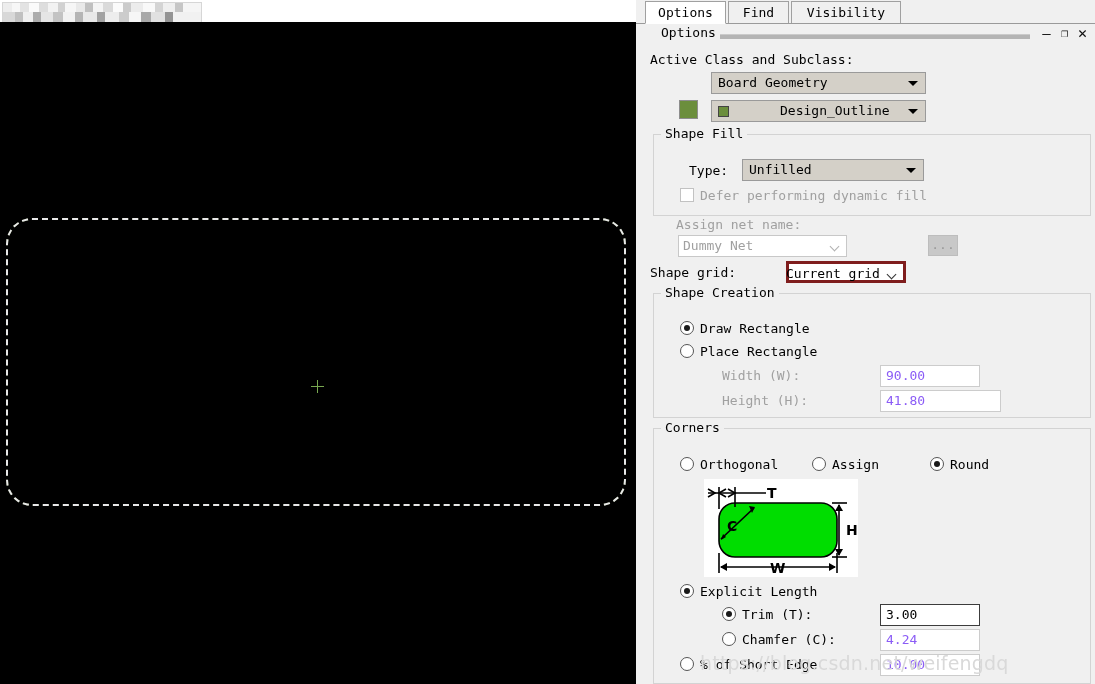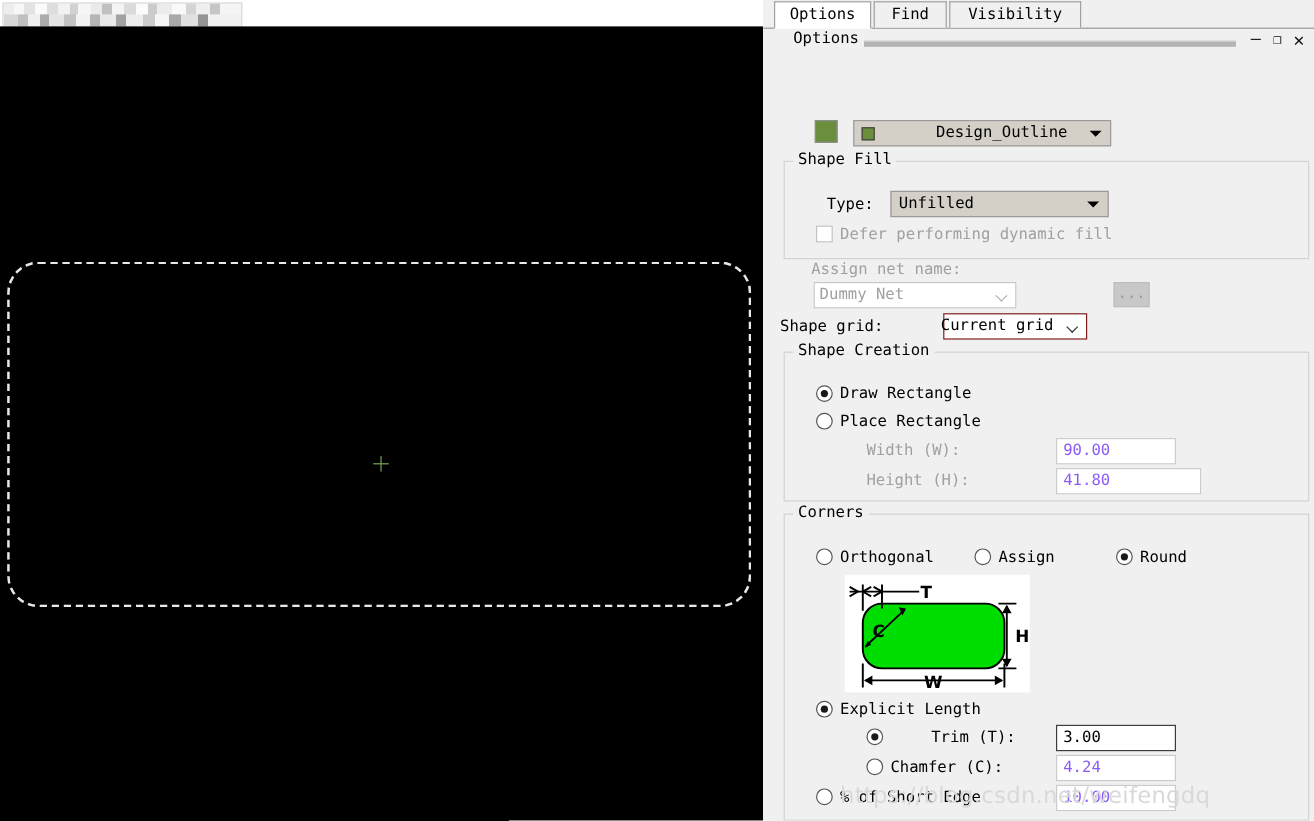--- a/index.html
+++ b/index.html
@@ -272,21 +272,21 @@
 
   
   .combo-flat {
     position: absolute;
     background: #ffffff;
     border: 1px solid #c8c8c8;
     box-sizing: border-box;
     height: 22px;
     cursor: default;
   }
-  .combo-flat.enabled { border: 1px solid #7f1d1d; }
+  .combo-flat.enabled { border: 3px solid #7f1d1d; }
   .combo-flat .ctext {
     position: absolute;
     left: 4px; top: 2px;
     font-size: 13px;
     font-family: "DejaVu Sans Mono", monospace;
     white-space: nowrap;
     color: #a0a0a0;
   }
   .combo-flat.enabled .ctext { color: #000; }
   .combo-flat .chev {
@@ -430,21 +430,26 @@
   </div>
 
   <div id="panel-titlebar">
     <div id="panel-title-text">Options</div>
     <div id="panel-title-rule"></div>
   </div>
   <div class="win-btn" style="left:402px; top:23px;">—</div>
   <div class="win-btn" style="left:420px; top:23px; font-size:12px;">❐</div>
   <div class="win-btn" style="left:438px; top:23px; font-size:15px;">✕</div>
 
-
+  <div class="lbl" style="left:14px; top:52px;">Active Class and Subclass:</div>
+
+  <div class="combo" style="left:75px; top:72px; width:215px;">
+    <span class="ctext">Board Geometry</span>
+    <span class="carrow"></span>
+  </div>
 
   <div id="layer-color-swatch" style="left:43px; top:100px;"></div>
 
   <div class="combo" style="left:75px; top:100px; width:215px;">
     <span class="cswatch" style="background:#6b8e3c;"></span>
     <span class="ctext" style="left:24px;padding-left:44px;">Design_Outline</span>
     <span class="carrow"></span>
   </div>
 
   <div class="groupbox" style="left:17px; top:134px; width:438px; height:82px;"></div>
@@ -534,21 +539,21 @@
       <path d="M23,84 L16,88 L23,92" fill="#000"></path>
       <path d="M125,84 L132,88 L125,92" fill="#000"></path>
       <text x="66" y="94" font-family="DejaVu Sans, sans-serif" font-size="14" font-weight="bold" fill="#000">W</text>
     </svg>
   </div>
 
   <div class="radio checked" style="left:44px; top:584px;"></div>
   <div class="lbl" style="left:64px; top:584px;">Explicit Length</div>
 
   <div class="radio checked" style="left:86px; top:607px;"></div>
-  <div class="lbl" style="left:106px; top:607px;margin-left:34px;">Trim (T):</div>
+  <div class="lbl" style="left:106px; top:607px;">Trim (T):</div>
   <div class="field enabled" style="left:244px; top:604px; width:100px;">3.00</div>
 
   <div class="radio" style="left:86px; top:632px;"></div>
   <div class="lbl" style="left:106px; top:632px;">Chamfer (C):</div>
   <div class="field" style="left:244px; top:629px; width:100px;">4.24</div>
 
   <div class="radio" style="left:44px; top:657px;"></div>
   <div class="lbl" style="left:64px; top:657px;">% of Short Edge</div>
   <div class="field" style="left:244px; top:654px; width:100px;">10.00</div>
 

